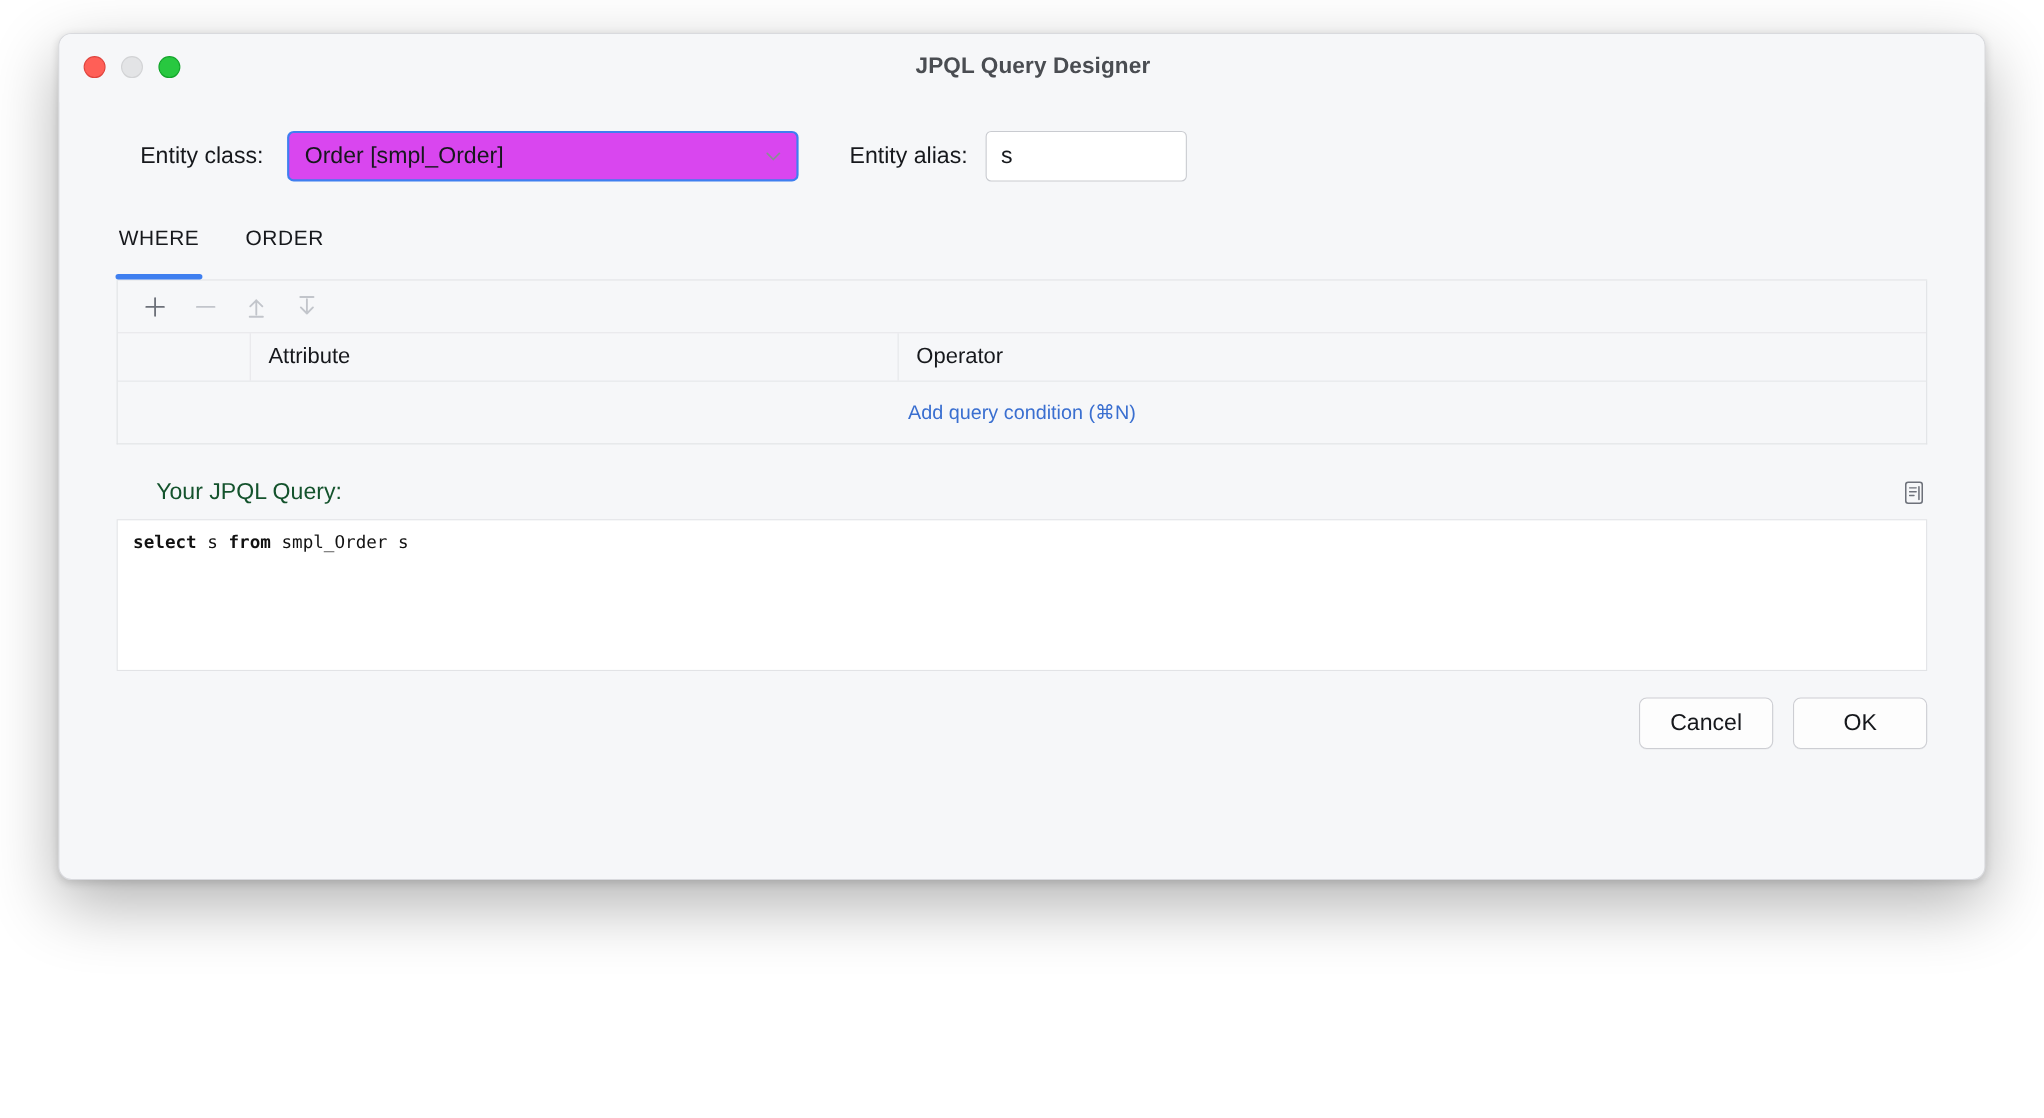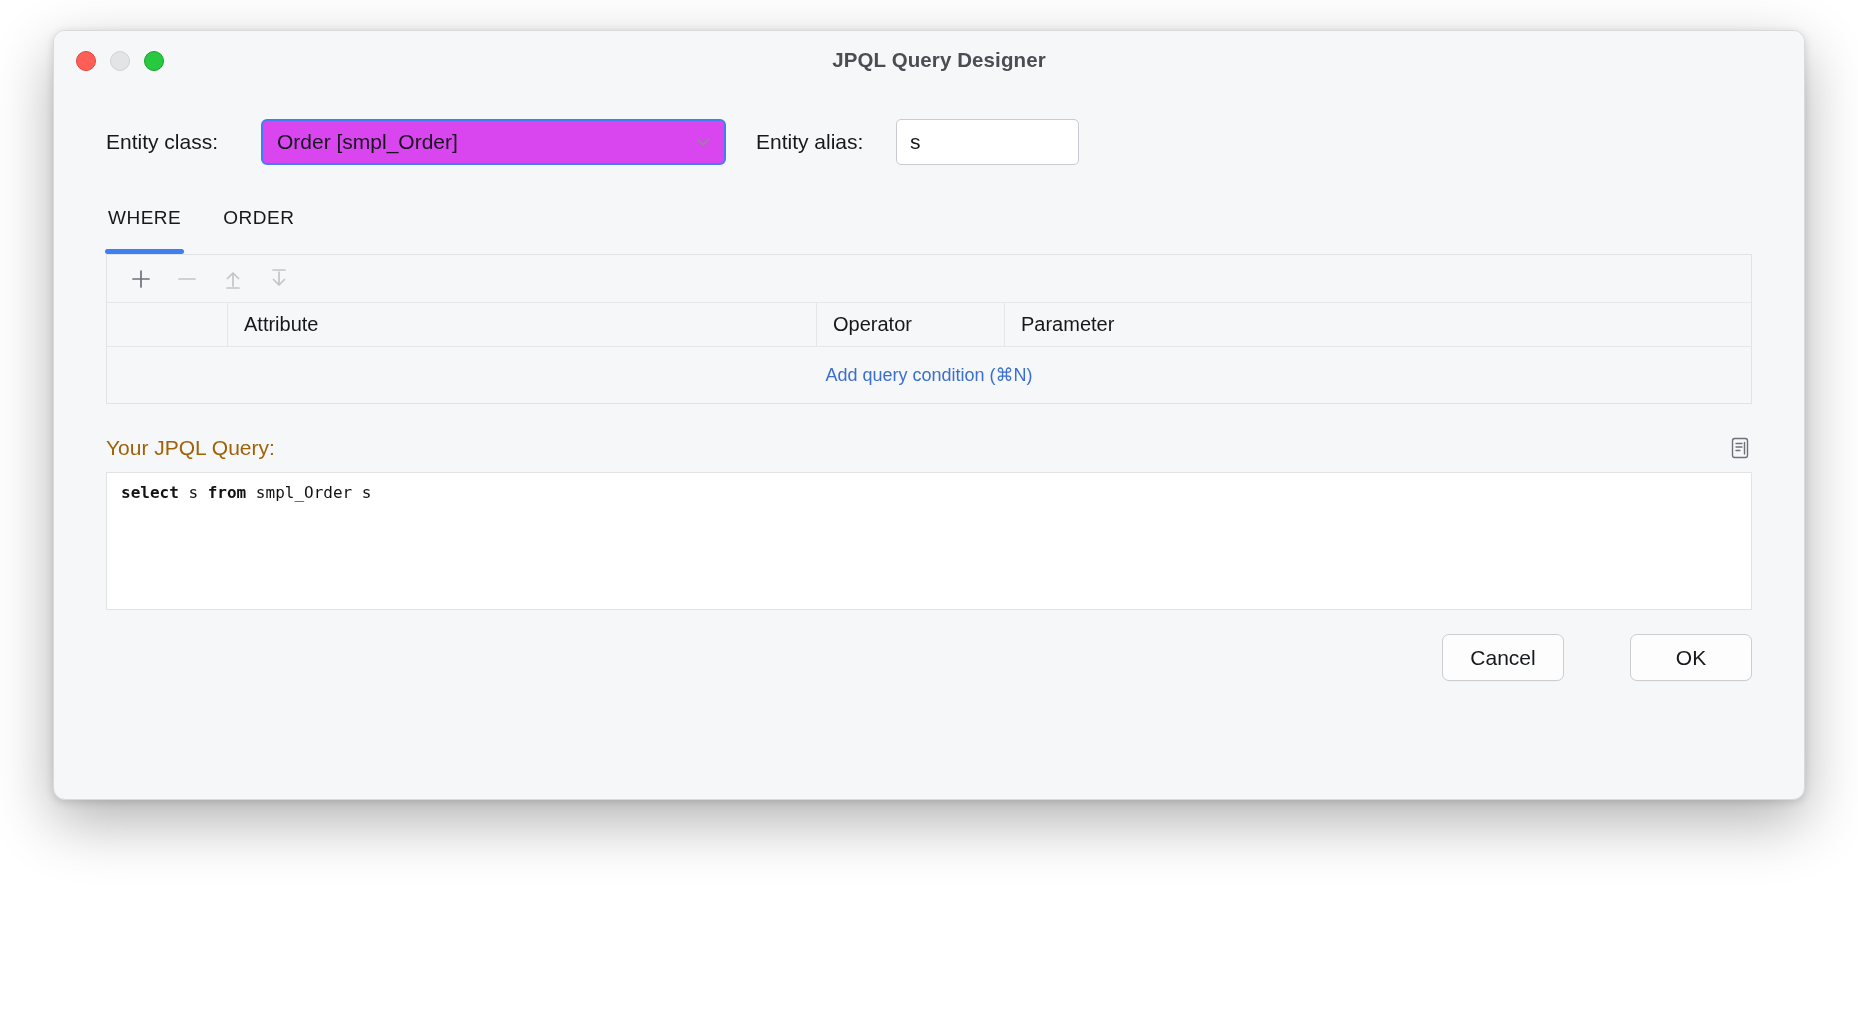--- a/index.html
+++ b/index.html
@@ -66,20 +66,21 @@
   }
 
   .row { display: flex; align-items: center; }
 
   
   #row-entity { margin-top: 26px; height: 46px; }
   .field-label {
     font-size: 21px;
     color: #16181c;
     white-space: nowrap;
+    text-align: center;
   }
   #entity-class-label { width: 155px; }
 
   .combobox {
     position: relative;
     width: 465px; height: 46px;
     background: #d946ef;
     border: 2.5px solid #3f7ff0;
     border-radius: 6px;
     display: flex;
@@ -237,21 +238,21 @@
   }
 
   
   #query-label-row {
     margin-top: 30px;
     display: flex;
     align-items: center;
     justify-content: space-between;
     height: 28px;
   }
-  #query-label { font-size: 21px; color: #a16207; }
+  #query-label { font-size: 21px; color: #14532d; margin-left: 36px; }
   #copy-icon { width: 22px; height: 24px; display:block; }
 
   #query-box {
     margin-top: 10px;
     height: 138px;
     background: #ffffff;
     border: 1px solid #e2e3e6;
     padding: 10px 14px;
   }
   #query-text {
@@ -261,21 +262,20 @@
     white-space: pre;
     line-height: 1.3;
   }
   #query-text .kw { font-weight: bold; }
 
   
   #button-row {
     margin-top: 24px;
     display: flex;
     justify-content: flex-end;
-    gap: 48px;
   }
   .dlg-btn {
     height: 47px;
     min-width: 122px;
     background: #fdfdfd;
     border: 1px solid #cdced3;
     border-radius: 7px;
     font-size: 21px;
     color: #16181c;
     font-family: "Liberation Sans", sans-serif;
@@ -349,21 +349,20 @@
             <svg viewBox="0 0 24 24" width="24" height="24">
               <path d="M12 5 V18 M6.5 12.5 L12 18 L17.5 12.5 M6 3 H18" fill="none" stroke="#c2c5cb" stroke-width="1.7" stroke-linecap="round" stroke-linejoin="round"></path>
             </svg>
           </div>
         </div>
 
         <div id="cond-header">
           <div class="col-head first" id="col-gutter"></div>
           <div class="col-head" id="col-attr">Attribute</div>
           <div class="col-head" id="col-op">Operator</div>
-          <div class="col-head" id="col-param">Parameter</div>
         </div>
 
         <div id="cond-empty">
           <span id="add-condition-link">Add query condition (⌘N)</span>
         </div>
       </div>
 
       <div id="query-label-row">
         <span id="query-label">Your JPQL Query:</span>
         <span id="copy-icon">

